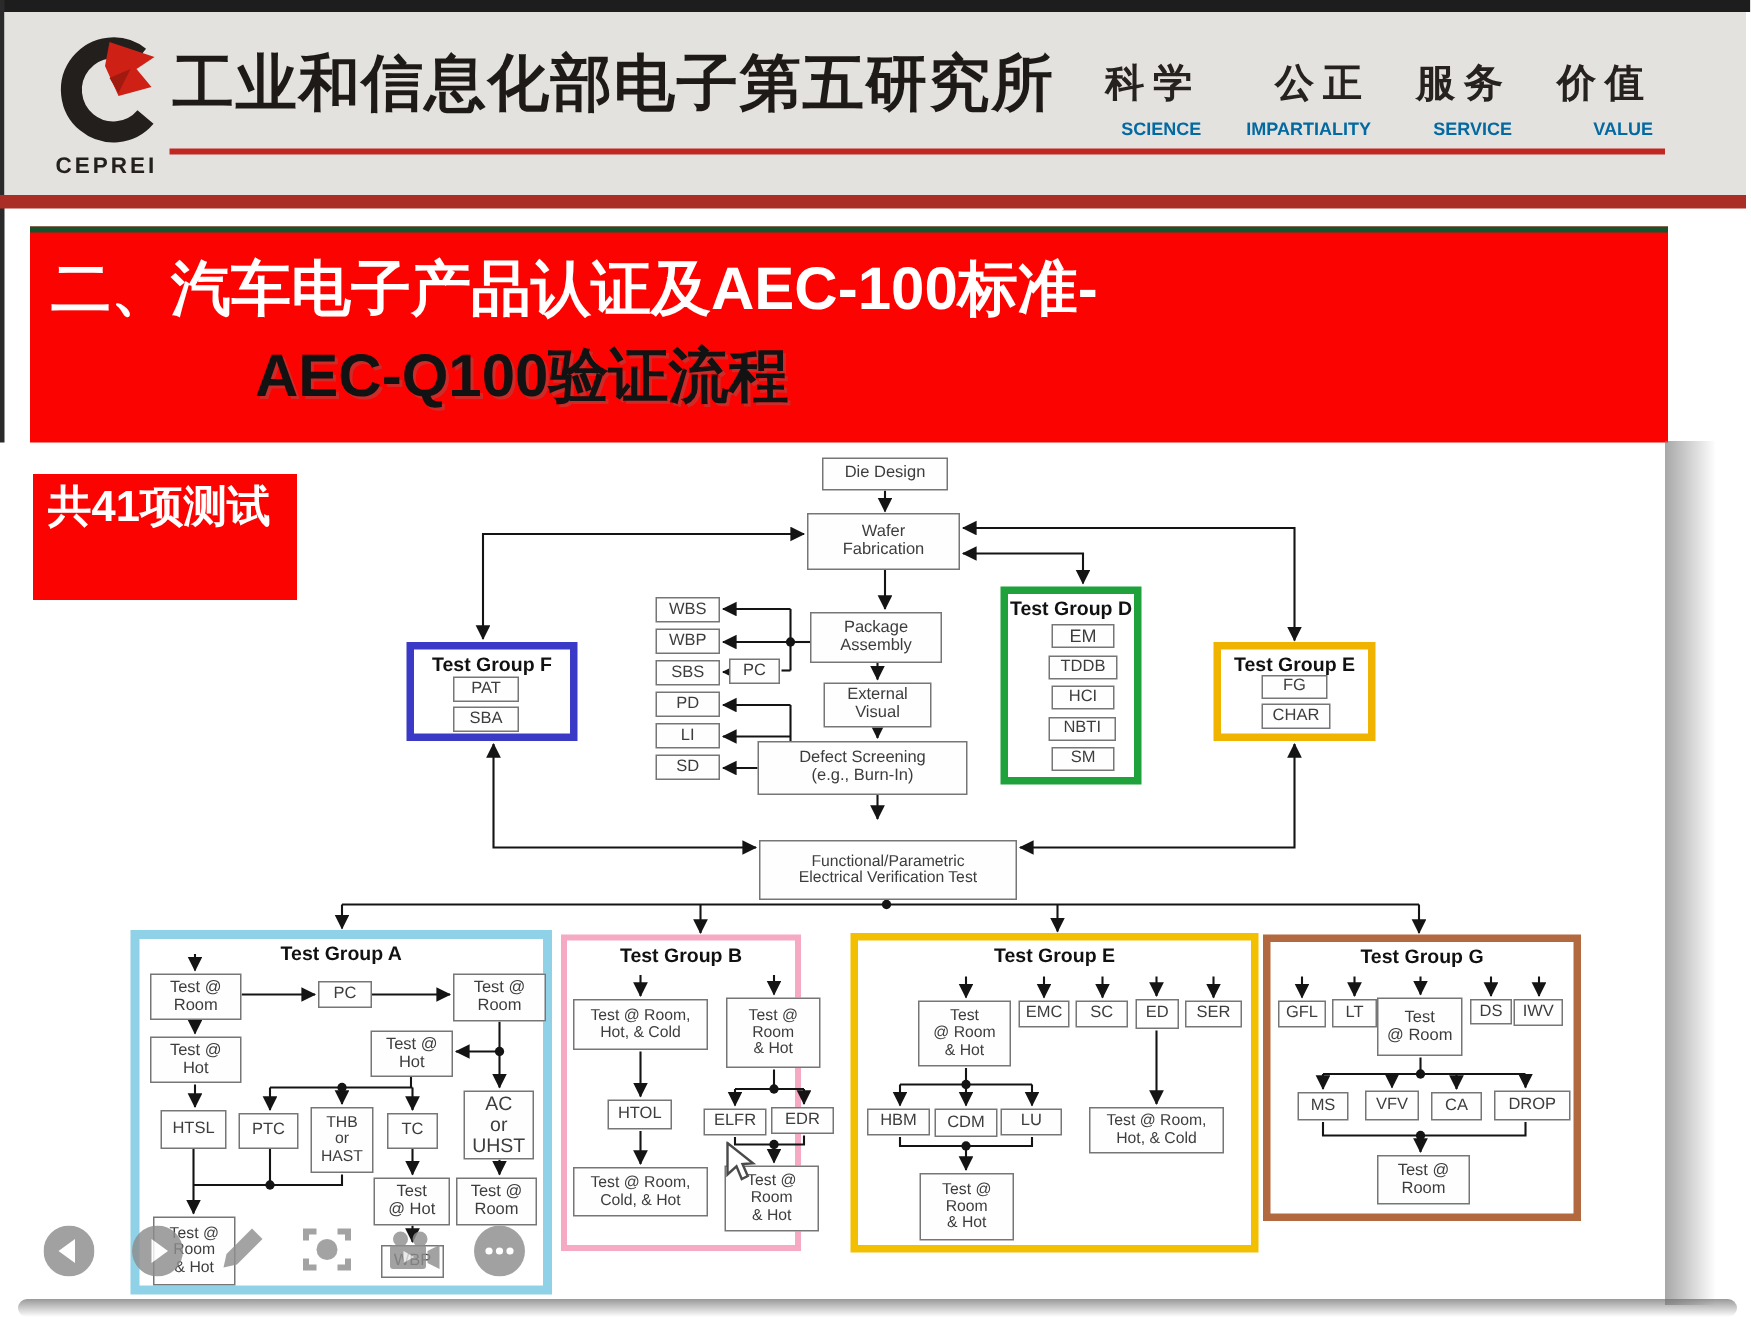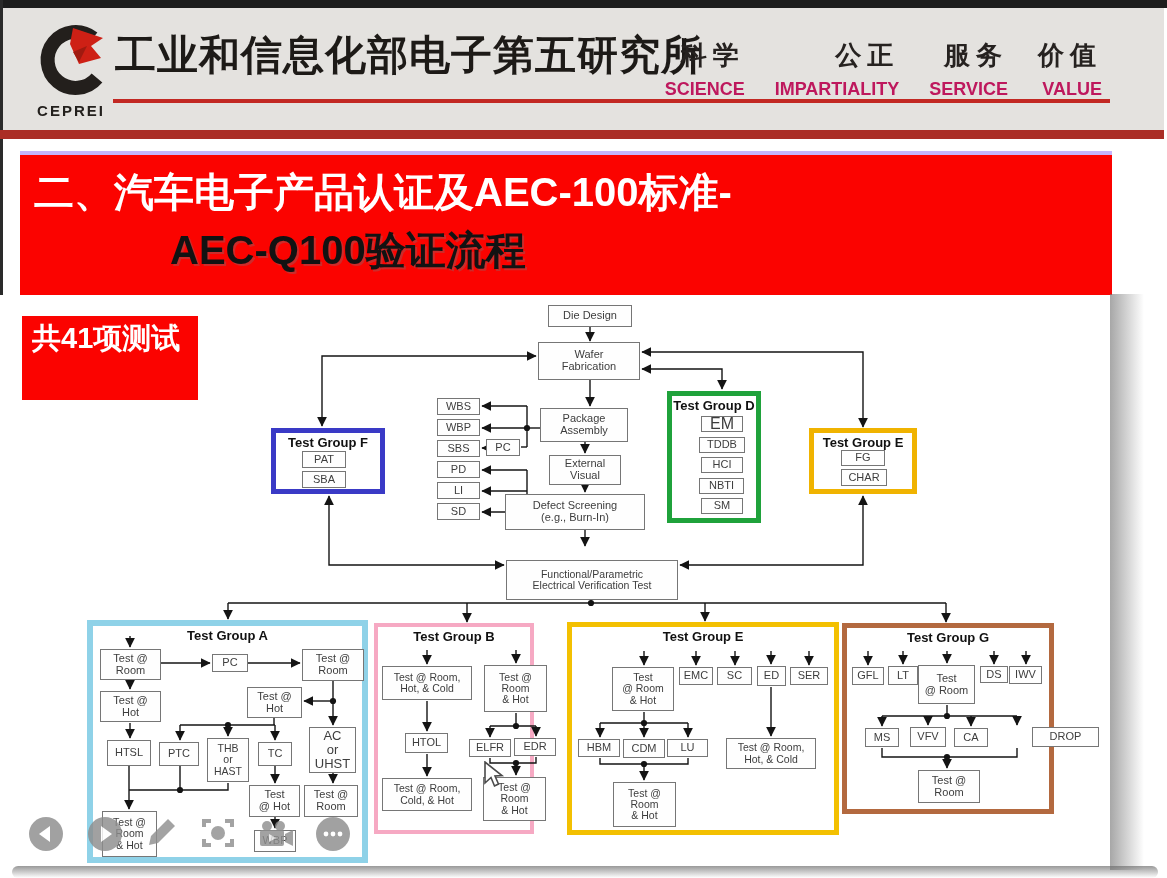--- a/index.html
+++ b/index.html
@@ -11,28 +11,28 @@
   
   .header{position:absolute;left:3px;top:8px;width:1161px;height:122px;background:#e4e2df;}
   .logo{position:absolute;left:26px;top:14px;width:84px;height:96px;}
   .logo-text{position:absolute;left:0px;top:80px;width:84px;text-align:center;font-weight:bold;
              font-size:15px;letter-spacing:2px;color:#23201d;}
   .org-name{position:absolute;left:112px;top:20px;font-size:41px;font-weight:900;color:#1d1a17;
             letter-spacing:1px;white-space:nowrap;}
   .values{position:absolute;right:62px;top:30px;display:flex;gap:30px;}
   .vcol{display:flex;flex-direction:column;align-items:flex-end;gap:6px;}
   .vcn{font-size:26px;font-weight:900;color:#262220;letter-spacing:6px;}
-  .ven{font-size:18px;font-weight:bold;color:#be185d;}
+  .ven{font-size:12px;font-weight:bold;color:#0369a1;}
   .header-underline{position:absolute;left:110px;top:91px;width:997px;height:4px;background:#c22823;}
 
   .maroon-stripe{position:absolute;left:0;top:130px;width:1164px;height:9px;background:#ab2e26;}
 
   
   .banner{position:absolute;left:20px;top:151px;width:1092px;height:140px;background:#fb0300;
-          border-top:4px solid #c4b5fd;}
+          border-top:4px solid #14532d;}
   .banner-line1{position:absolute;left:14px;top:10px;font-size:40px;font-weight:900;color:#ffffff;
                 white-space:nowrap;}
   .banner-line2{position:absolute;left:150px;top:68px;font-size:40px;font-weight:900;color:#121212;
                 text-shadow:2px 2px 0 rgba(120,120,120,0.35);white-space:nowrap;}
 
   
   .callout{position:absolute;left:22px;top:316px;width:176px;height:84px;background:#fb0300;
            color:#fff;font-weight:900;font-size:29px;line-height:40px;padding:2px 0 0 10px;
            box-sizing:border-box;white-space:nowrap;}
 
@@ -244,21 +244,21 @@
 Electrical Verification Test</div>
       <div class="fnode" style="left: 437px; top: 398px; width: 43px; height: 17px; font-size: 11px;">WBS</div>
       <div class="fnode" style="left: 437px; top: 419px; width: 43px; height: 17px; font-size: 11px;">WBP</div>
       <div class="fnode" style="left: 437px; top: 440px; width: 43px; height: 17px; font-size: 11px;">SBS</div>
       <div class="fnode" style="left: 486px; top: 439px; width: 34px; height: 17px; font-size: 11px;">PC</div>
       <div class="fnode" style="left: 437px; top: 461px; width: 43px; height: 17px; font-size: 11px;">PD</div>
       <div class="fnode" style="left: 437px; top: 482px; width: 43px; height: 17px; font-size: 11px;">LI</div>
       <div class="fnode" style="left: 437px; top: 503px; width: 43px; height: 17px; font-size: 11px;">SD</div>
       <div class="fnode" style="left: 302px; top: 451px; width: 44px; height: 17px; font-size: 11px;">PAT</div>
       <div class="fnode" style="left: 302px; top: 471px; width: 44px; height: 17px; font-size: 11px;">SBA</div>
-      <div class="fnode" style="left: 701px; top: 416px; width: 42px; height: 16px; font-size: 16px;">EM</div>
+      <div class="fnode" style="left: 701px; top: 416px; width: 42px; height: 16px; font-size: 12px;">EM</div>
       <div class="fnode" style="left: 699px; top: 437px; width: 46px; height: 16px; font-size: 11px;">TDDB</div>
       <div class="fnode" style="left: 701px; top: 457px; width: 42px; height: 16px; font-size: 11px;">HCI</div>
       <div class="fnode" style="left: 699px; top: 478px; width: 45px; height: 16px; font-size: 11px;">NBTI</div>
       <div class="fnode" style="left: 701px; top: 498px; width: 42px; height: 16px; font-size: 11px;">SM</div>
       <div class="fnode" style="left: 841px; top: 450px; width: 44px; height: 16px; font-size: 11px;">FG</div>
       <div class="fnode" style="left: 841px; top: 469px; width: 46px; height: 17px; font-size: 11px;">CHAR</div>
       <div class="fnode" style="left: 100px; top: 649px; width: 61px; height: 31px; font-size: 11px;">Test @
 Room</div>
       <div class="fnode" style="left: 212px; top: 654px; width: 36px; height: 18px; font-size: 11px;">PC</div>
       <div class="fnode" style="left: 302px; top: 649px; width: 62px; height: 32px; font-size: 11px;">Test @
@@ -314,21 +314,21 @@
 &amp; Hot</div>
       <div class="fnode" style="left: 852px; top: 667px; width: 32px; height: 18px; font-size: 11px;">GFL</div>
       <div class="fnode" style="left: 888px; top: 666px; width: 30px; height: 19px; font-size: 11px;">LT</div>
       <div class="fnode" style="left: 918px; top: 665px; width: 57px; height: 39px; font-size: 11px;">Test
 @ Room</div>
       <div class="fnode" style="left: 980px; top: 666px; width: 28px; height: 17px; font-size: 11px;">DS</div>
       <div class="fnode" style="left: 1009px; top: 666px; width: 33px; height: 18px; font-size: 11px;">IWV</div>
       <div class="fnode" style="left: 865px; top: 728px; width: 34px; height: 19px; font-size: 11px;">MS</div>
       <div class="fnode" style="left: 910px; top: 727px; width: 36px; height: 20px; font-size: 11px;">VFV</div>
       <div class="fnode" style="left: 954px; top: 728px; width: 34px; height: 19px; font-size: 11px;">CA</div>
-      <div class="fnode" style="left: 1032px; top: 727px; width: 67px; height: 20px; font-size: 11px;">DROP</div>
+      <div class="fnode" style="left: 996px; top: 727px; width: 51px; height: 20px; font-size: 11px;">DROP</div>
       <div class="fnode" style="left: 918px; top: 770px; width: 62px; height: 33px; font-size: 11px;">Test @
 Room</div>
     </div>
 
   <div class="controls">
     <div class="pbtn" style="left:29px;top:817px;">
       <svg width="34" height="34" viewBox="0 0 34 34">
         <circle cx="17" cy="17" r="17" fill="#8d8d8d"></circle>
         <polygon points="21,9 10,17 21,25" fill="#ffffff"></polygon>
       </svg>

